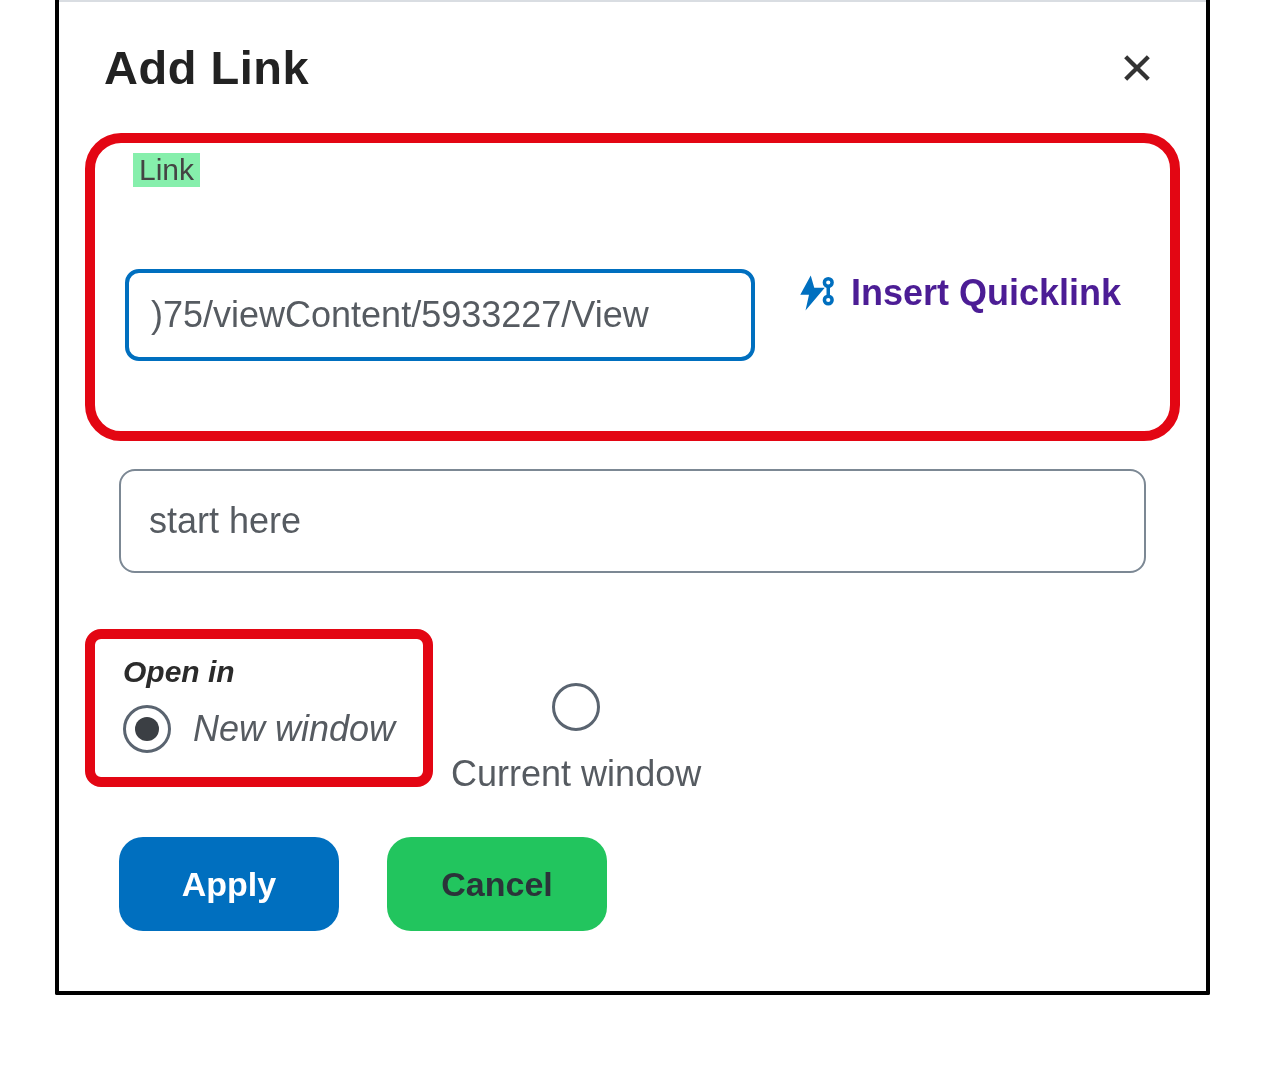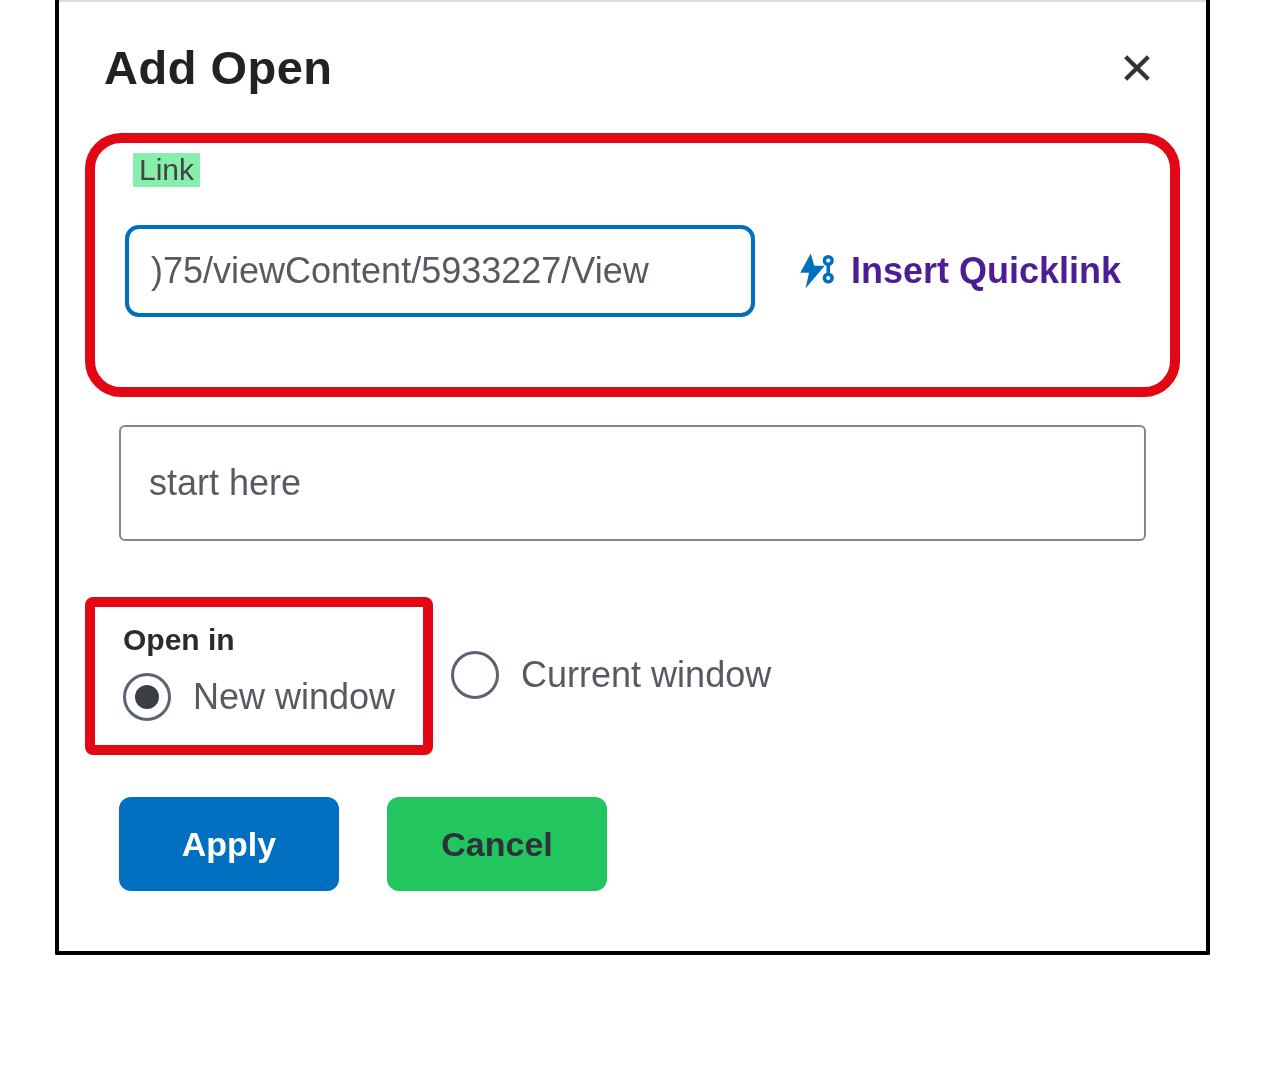--- a/index.html
+++ b/index.html
@@ -74,96 +74,98 @@
   .link-input{
     flex: 0 0 630px;
     height: 92px;
     border: 4px solid #006fbf;
     border-radius: 14px;
     font-size: 36px;
     color:#565b61;
     padding: 0 22px;
     outline:none;
     background:#fff;
+    margin-top:44px;
   }
   .quicklink{
     display:flex;
     align-items:center;
     gap:14px;
     color:#4c1d95;
     font-size: 36px;
     font-weight:700;
     cursor:pointer;
     white-space:nowrap;
   }
   .quicklink svg{width:42px;height:42px;}
 
   .text-input{
     width: 100%;
-    height: 116px;
+    height: 104px;
     border: 2px solid #7c8894;
-    border-radius: 6px;
+    border-radius: 16px;
     font-size: 36px;
     color:#565b61;
     padding: 0 28px;
     outline:none;
     background:#fff;
     margin-top:14px;
   }
 
   .text-section{ margin-top: 14px; }
 
   
   .openin-wrap{ margin-top: 56px; display:flex; align-items:flex-start; gap:18px;}
   .annot-small{
     border: 10px solid #e30613;
-    border-radius: 8px;
+    border-radius: 16px;
     padding: 16px 28px 24px 28px;
     margin-left:-34px;
+    font-style:italic;
   }
   .openin-label{
     font-size: 30px;
     font-weight:600;
     color:#2b2b2b;
     margin-bottom: 16px;
   }
   .radio-item{ display:flex; align-items:center; gap:22px; cursor:pointer;}
   .radio-outer{
     width:48px;height:48px;border:3px solid #5a6470;border-radius:50%;
     display:flex;align-items:center;justify-content:center;background:#fff;
   }
   .radio-inner{width:24px;height:24px;border-radius:50%;background:#3b3f44;}
   .radio-label{font-size:36px;color:#565b61;}
-  .outside-radio{ margin-top:54px; } 
+  .outside-radio{ margin-top:54px;flex-direction:column; } 
 
   .buttons{
     margin-top: 42px;
     display:flex;
     gap: 48px;
   }
   .btn{
     height: 94px;
     min-width: 220px;
     border:none;
-    border-radius: 12px;
+    border-radius: 24px;
     font-size: 34px;
     font-weight:700;
     cursor:pointer;
     padding: 0 44px;
   }
   .btn-primary{ background:#006fbf; color:#fff;}
   .btn-secondary{ background:#22c55e; color:#2b3339;}
 </style>
 </head>
 <body>
 
 <div class="dialog">
 
   <div class="header">
-    <div class="title">Add Open</div>
+    <div class="title">Add Link</div>
     <div class="close-btn">
       <svg viewBox="0 0 24 24" fill="none">
         <line x1="4" y1="4" x2="20" y2="20"></line>
         <line x1="20" y1="4" x2="4" y2="20"></line>
       </svg>
     </div>
   </div>
 
   <div class="annot">
     <div class="field-label">Link</div>

